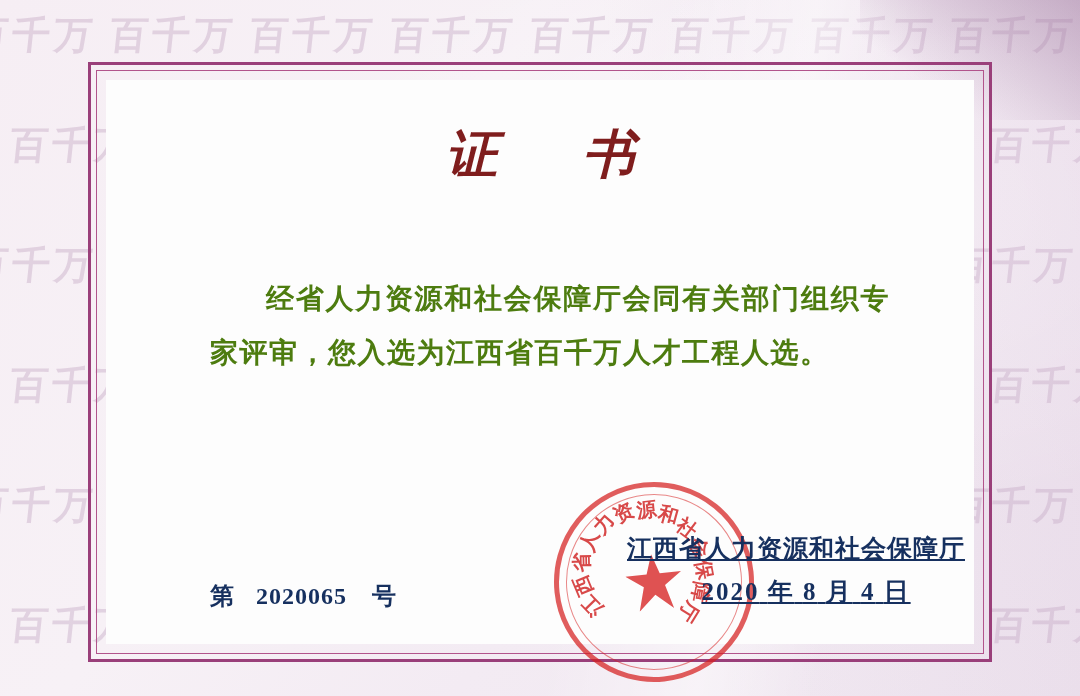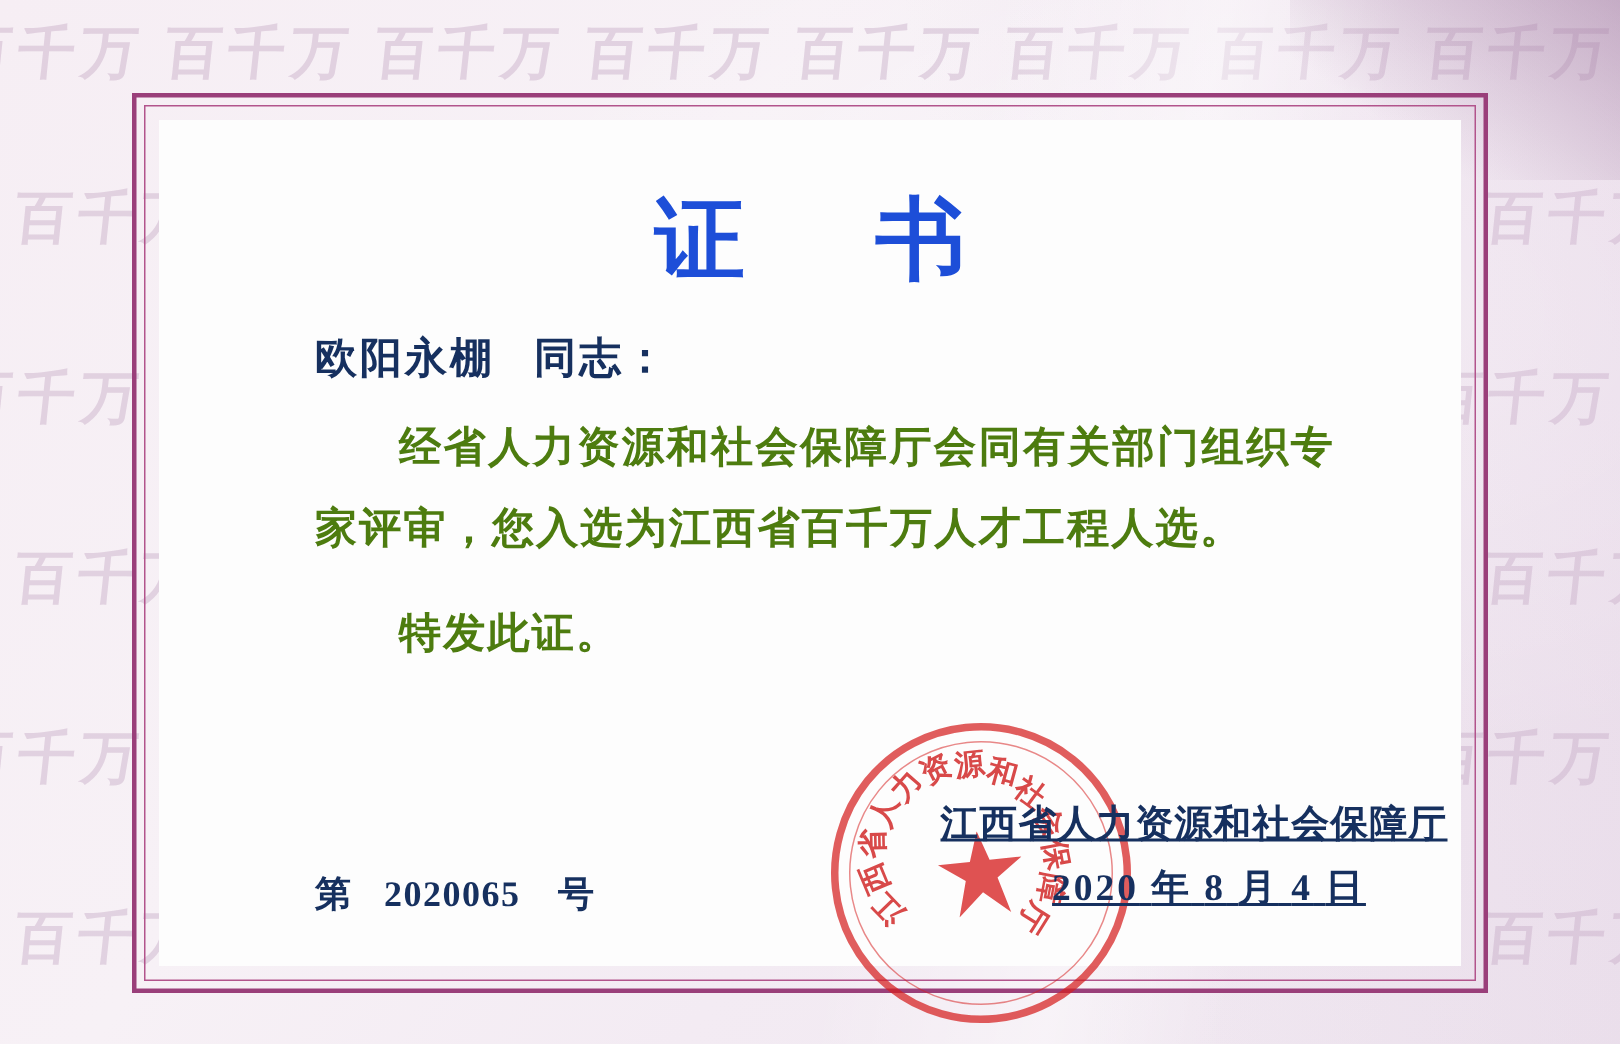--- a/index.html
+++ b/index.html
@@ -88,26 +88,27 @@
     background: #fdfdfd;
     box-sizing: border-box;
   }
 
   .doc-title {
     position: absolute;
     left: 0;
     right: 0;
     top: 40px;
     text-align: center;
-    color: #1d4ed8;
+    color: #7f1d1d;
     font-family: "Liberation Serif", serif;
     font-weight: 700;
-    font-size: 60px;
+    font-size: 52px;
     letter-spacing: 36px;
     text-indent: 36px;
+    font-style: italic;
   }
 
   .salutation {
     position: absolute;
     left: 104px;
     top: 140px;
     font-size: 28px;
     font-weight: 700;
     color: #16305f;
     letter-spacing: 2px;
@@ -271,27 +272,23 @@
   <div class="sheen"></div>
   <div class="corner-shadow"></div>
 
   <div class="frame-outer"></div>
   <div class="frame-inner"></div>
 
   <div class="page">
 
     <div class="doc-title">证 书</div>
 
-    <div class="salutation">
-      <span class="name">欧阳永棚</span><span>同志：</span>
-    </div>
 
     <div class="body-text">
       <p>经省人力资源和社会保障厅会同有关部门组织专家评审，您入选为江西省百千万人才工程人选。</p>
-      <p>特发此证。</p>
     </div>
 
     <div class="seal">
       <div class="ring2"></div>
       <div class="star"></div>
       <div class="seal-text" id="seal-text">
           <span style="transform: translate(-68.3128px, 33.5589px) rotate(-128deg);">江</span>
           <span style="transform: translate(-80.8912px, 9.22344px) rotate(-106.667deg);">西</span>
           <span style="transform: translate(-83.7547px, -18.0205px) rotate(-85.3333deg);">省</span>
           <span style="transform: translate(-76.5108px, -44.4395px) rotate(-64deg);">人</span>

